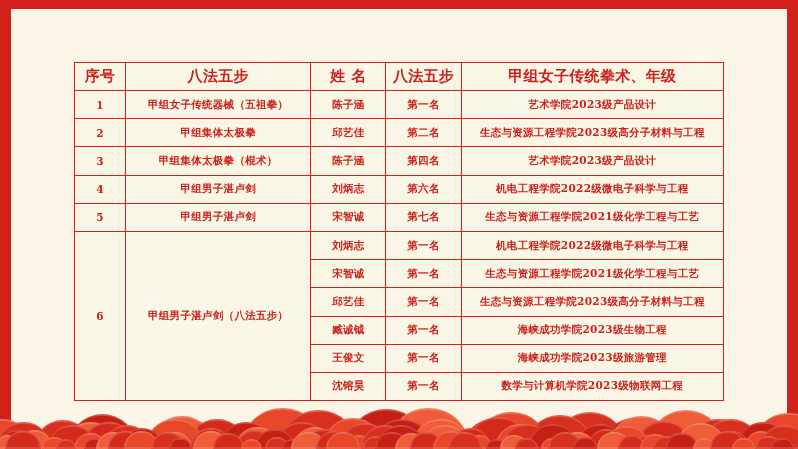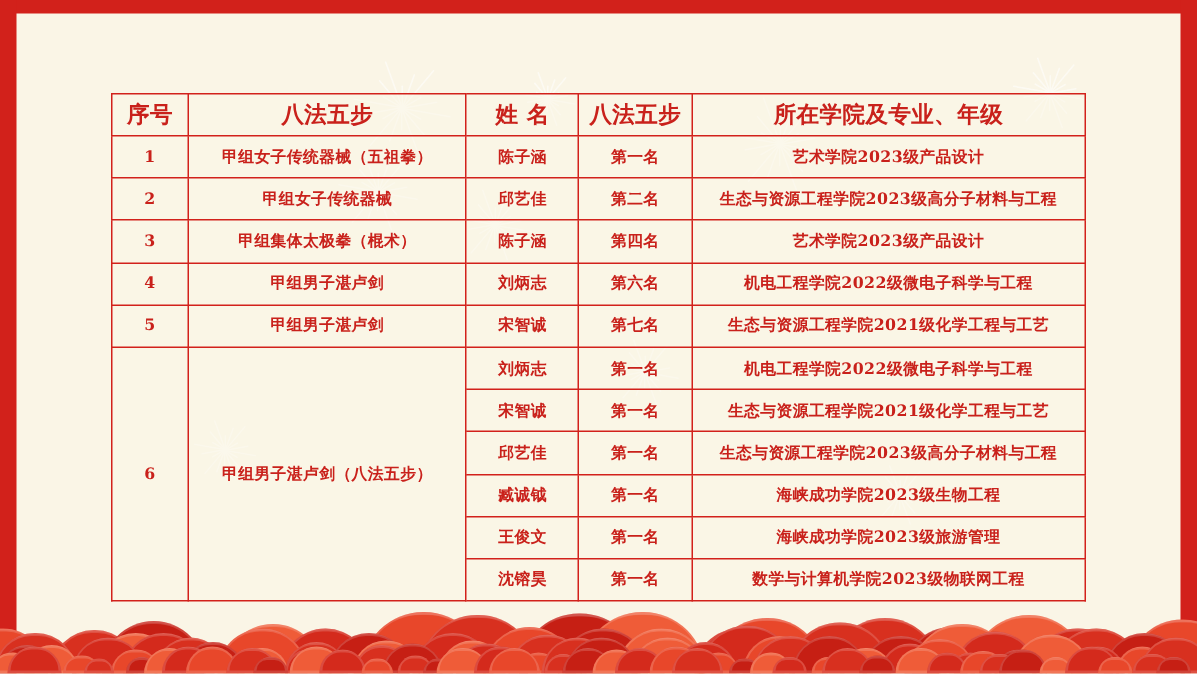--- a/index.html
+++ b/index.html
@@ -317,34 +317,34 @@
           <col class="c-name">
           <col class="c-rank">
           <col class="c-dept">
       </colgroup>
       <thead>
         <tr>
           <th>序号</th>
           <th>八法五步</th>
           <th class="hdr-name">姓 名</th>
           <th>八法五步</th>
-          <th>所在学院及专业、年级</th>
+          <th>甲组女子传统拳术、年级</th>
         </tr>
       </thead>
       <tbody id="tbody">
           <tr>
             <td>1</td>
             <td>甲组女子传统器械（五祖拳）</td>
             <td>陈子涵</td>
             <td>第一名</td>
             <td>艺术学院2023级产品设计</td>
           </tr>
           <tr>
             <td>2</td>
-            <td>甲组女子传统器械</td>
+            <td>甲组集体太极拳</td>
             <td>邱艺佳</td>
             <td>第二名</td>
             <td>生态与资源工程学院2023级高分子材料与工程</td>
           </tr>
           <tr>
             <td>3</td>
             <td>甲组集体太极拳（棍术）</td>
             <td>陈子涵</td>
             <td>第四名</td>
             <td>艺术学院2023级产品设计</td>

